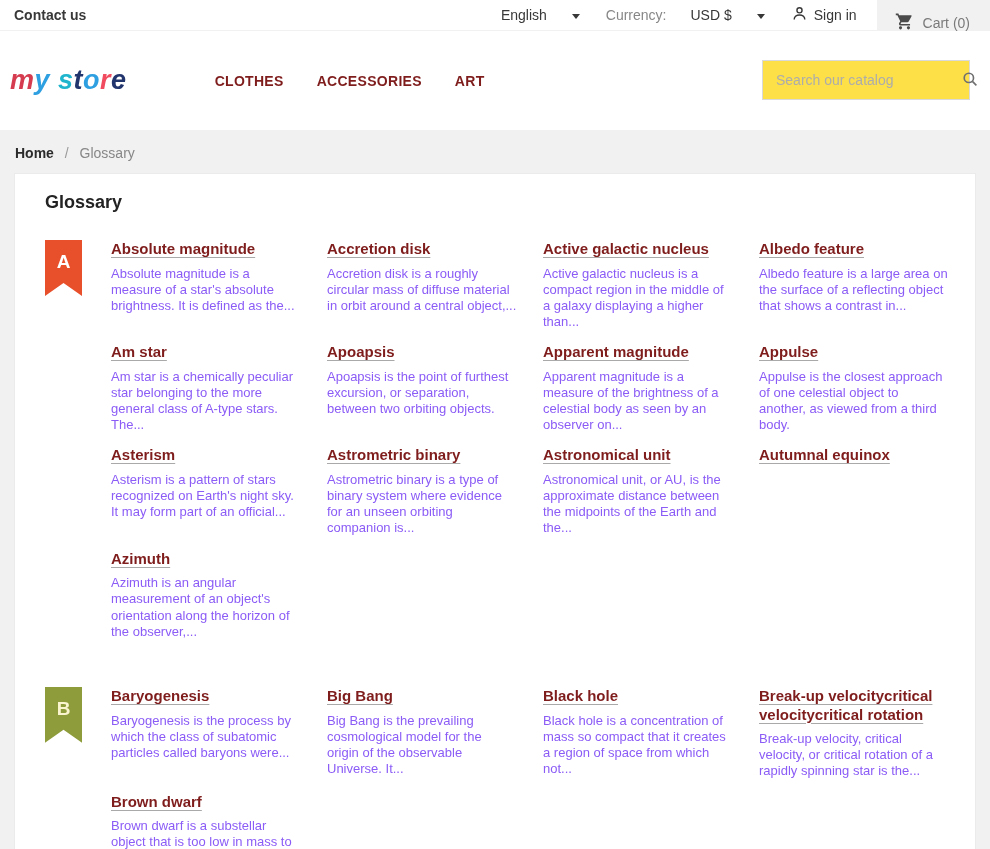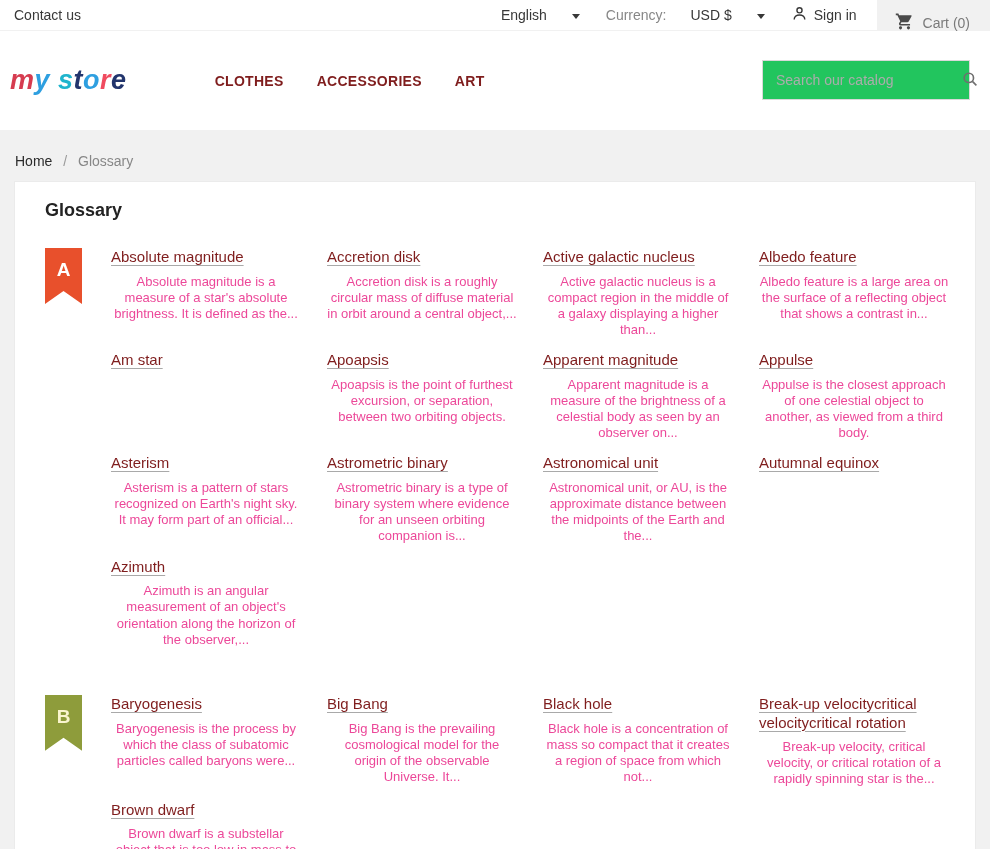--- a/index.html
+++ b/index.html
@@ -2,21 +2,21 @@
 <html><head>
 <meta charset="utf-8">
 <style>
   * { box-sizing: border-box; }
   html, body { margin: 0; padding: 0; }
   body {
     width: 990px; height: 849px; overflow: hidden;
     font-family: "Liberation Sans", sans-serif;
     background: #ffffff; color: #383838;
   }
-  a { cursor: pointer; }
+  a { cursor: pointer; font-weight: bold; }
 
   
   .top-bar {
     height: 31px; background: #fff; border-bottom: 1px solid #f1f1f1;
     display: flex; align-items: stretch; font-size: 14px; color: #383838;
   }
   .contact-link { margin-left: 14px; display: flex; align-items: center; text-decoration: none; color: #383838; }
   .top-right { margin-left: auto; display: flex; align-items: stretch; }
   .top-item { display: flex; align-items: center; margin-right: 26px; gap: 20px; }
   .caret {
@@ -37,31 +37,31 @@
   .store-logo {
     margin-left: 10px; font-size: 27px; font-weight: bold; letter-spacing: 0.5px;
     user-select: none; white-space: pre; font-style: italic;
   }
   .main-nav { margin-left: 88px; display: flex; gap: 33px; }
   .main-nav a {
     font-size: 14px; font-weight: bold; color: #7f1d1d; text-decoration: none; letter-spacing: 0.3px;
   }
   .search-wrap {
     position: absolute; right: 20px; top: 29px; width: 208px; height: 40px;
-    border: 1px solid #d9d9d9; background: #22c55e; display: flex; align-items: center;
+    border: 1px solid #d9d9d9; background: #fde047; display: flex; align-items: center;
   }
   .search-input {
     border: none; outline: none; flex: 1; height: 100%; padding: 0 0 0 13px;
     font-size: 14px; color: #555; font-family: "Liberation Sans", sans-serif; background: transparent;
   }
   .search-input::placeholder { color: #acacac; }
   .search-btn { border: none; background: transparent; padding: 0 12px 0 4px; display: flex; align-items: center; cursor: pointer; }
 
   
-  .page-body { background: #f1f1f1; height: 719px; padding: 8px 14px; }
+  .page-body { background: #f1f1f1; height: 719px; padding: 0 14px; }
   .breadcrumb { padding: 15px 1px 12px; font-size: 14px; }
   .breadcrumb a { color: #2b2b2b; text-decoration: none; }
   .breadcrumb .sep { color: #9a9a9a; margin: 0 7px; }
   .breadcrumb .current { color: #878787; }
 
   
   .panel {
     background: #fff; border: 1px solid #ebebeb; padding: 16px 16px 40px 16px; min-height: 700px;
   }
   .page-title { font-size: 18px; font-weight: bold; color: #232323; margin: 2px 0 27px 14px; }
@@ -77,21 +77,21 @@
   .terms-grid {
     flex: 1; display: grid; grid-template-columns: repeat(4, 1fr);
     column-gap: 18px; row-gap: 13px; align-content: start; padding-right: 2px;
   }
   .term { min-height: 58px; }
   .term-title {
     font-size: 15px; color: #7f1d1d; text-decoration: underline;
     text-decoration-color: #a9a9a9; text-underline-offset: 3px; line-height: 1.25;
   }
   .term-desc {
-    font-size: 13px; color: #ec4899; line-height: 1.24; margin: 7px 0 0; padding-right: 8px; text-align: center;
+    font-size: 13px; color: #8b5cf6; line-height: 1.24; margin: 7px 0 0; padding-right: 8px;
   }
 </style>
 </head>
 <body>
 
 <div class="top-bar">
   <a class="contact-link">Contact us</a>
   <div class="top-right">
     <div class="top-item">
       <span>English</span>
@@ -175,20 +175,21 @@
     <p class="term-desc">Active galactic nucleus is a compact region in the middle of a galaxy displaying a higher than...</p>
   </div>
 
   <div class="term">
     <a class="term-title">Albedo feature</a>
     <p class="term-desc">Albedo feature is a large area on the surface of a reflecting object that shows a contrast in...</p>
   </div>
 
   <div class="term">
     <a class="term-title">Am star</a>
+    <p class="term-desc">Am star is a chemically peculiar star belonging to the more general class of A-type stars. The...</p>
   </div>
 
   <div class="term">
     <a class="term-title">Apoapsis</a>
     <p class="term-desc">Apoapsis is the point of furthest excursion, or separation, between two orbiting objects.</p>
   </div>
 
   <div class="term">
     <a class="term-title">Apparent magnitude</a>
     <p class="term-desc">Apparent magnitude is a measure of the brightness of a celestial body as seen by an observer on...</p>

